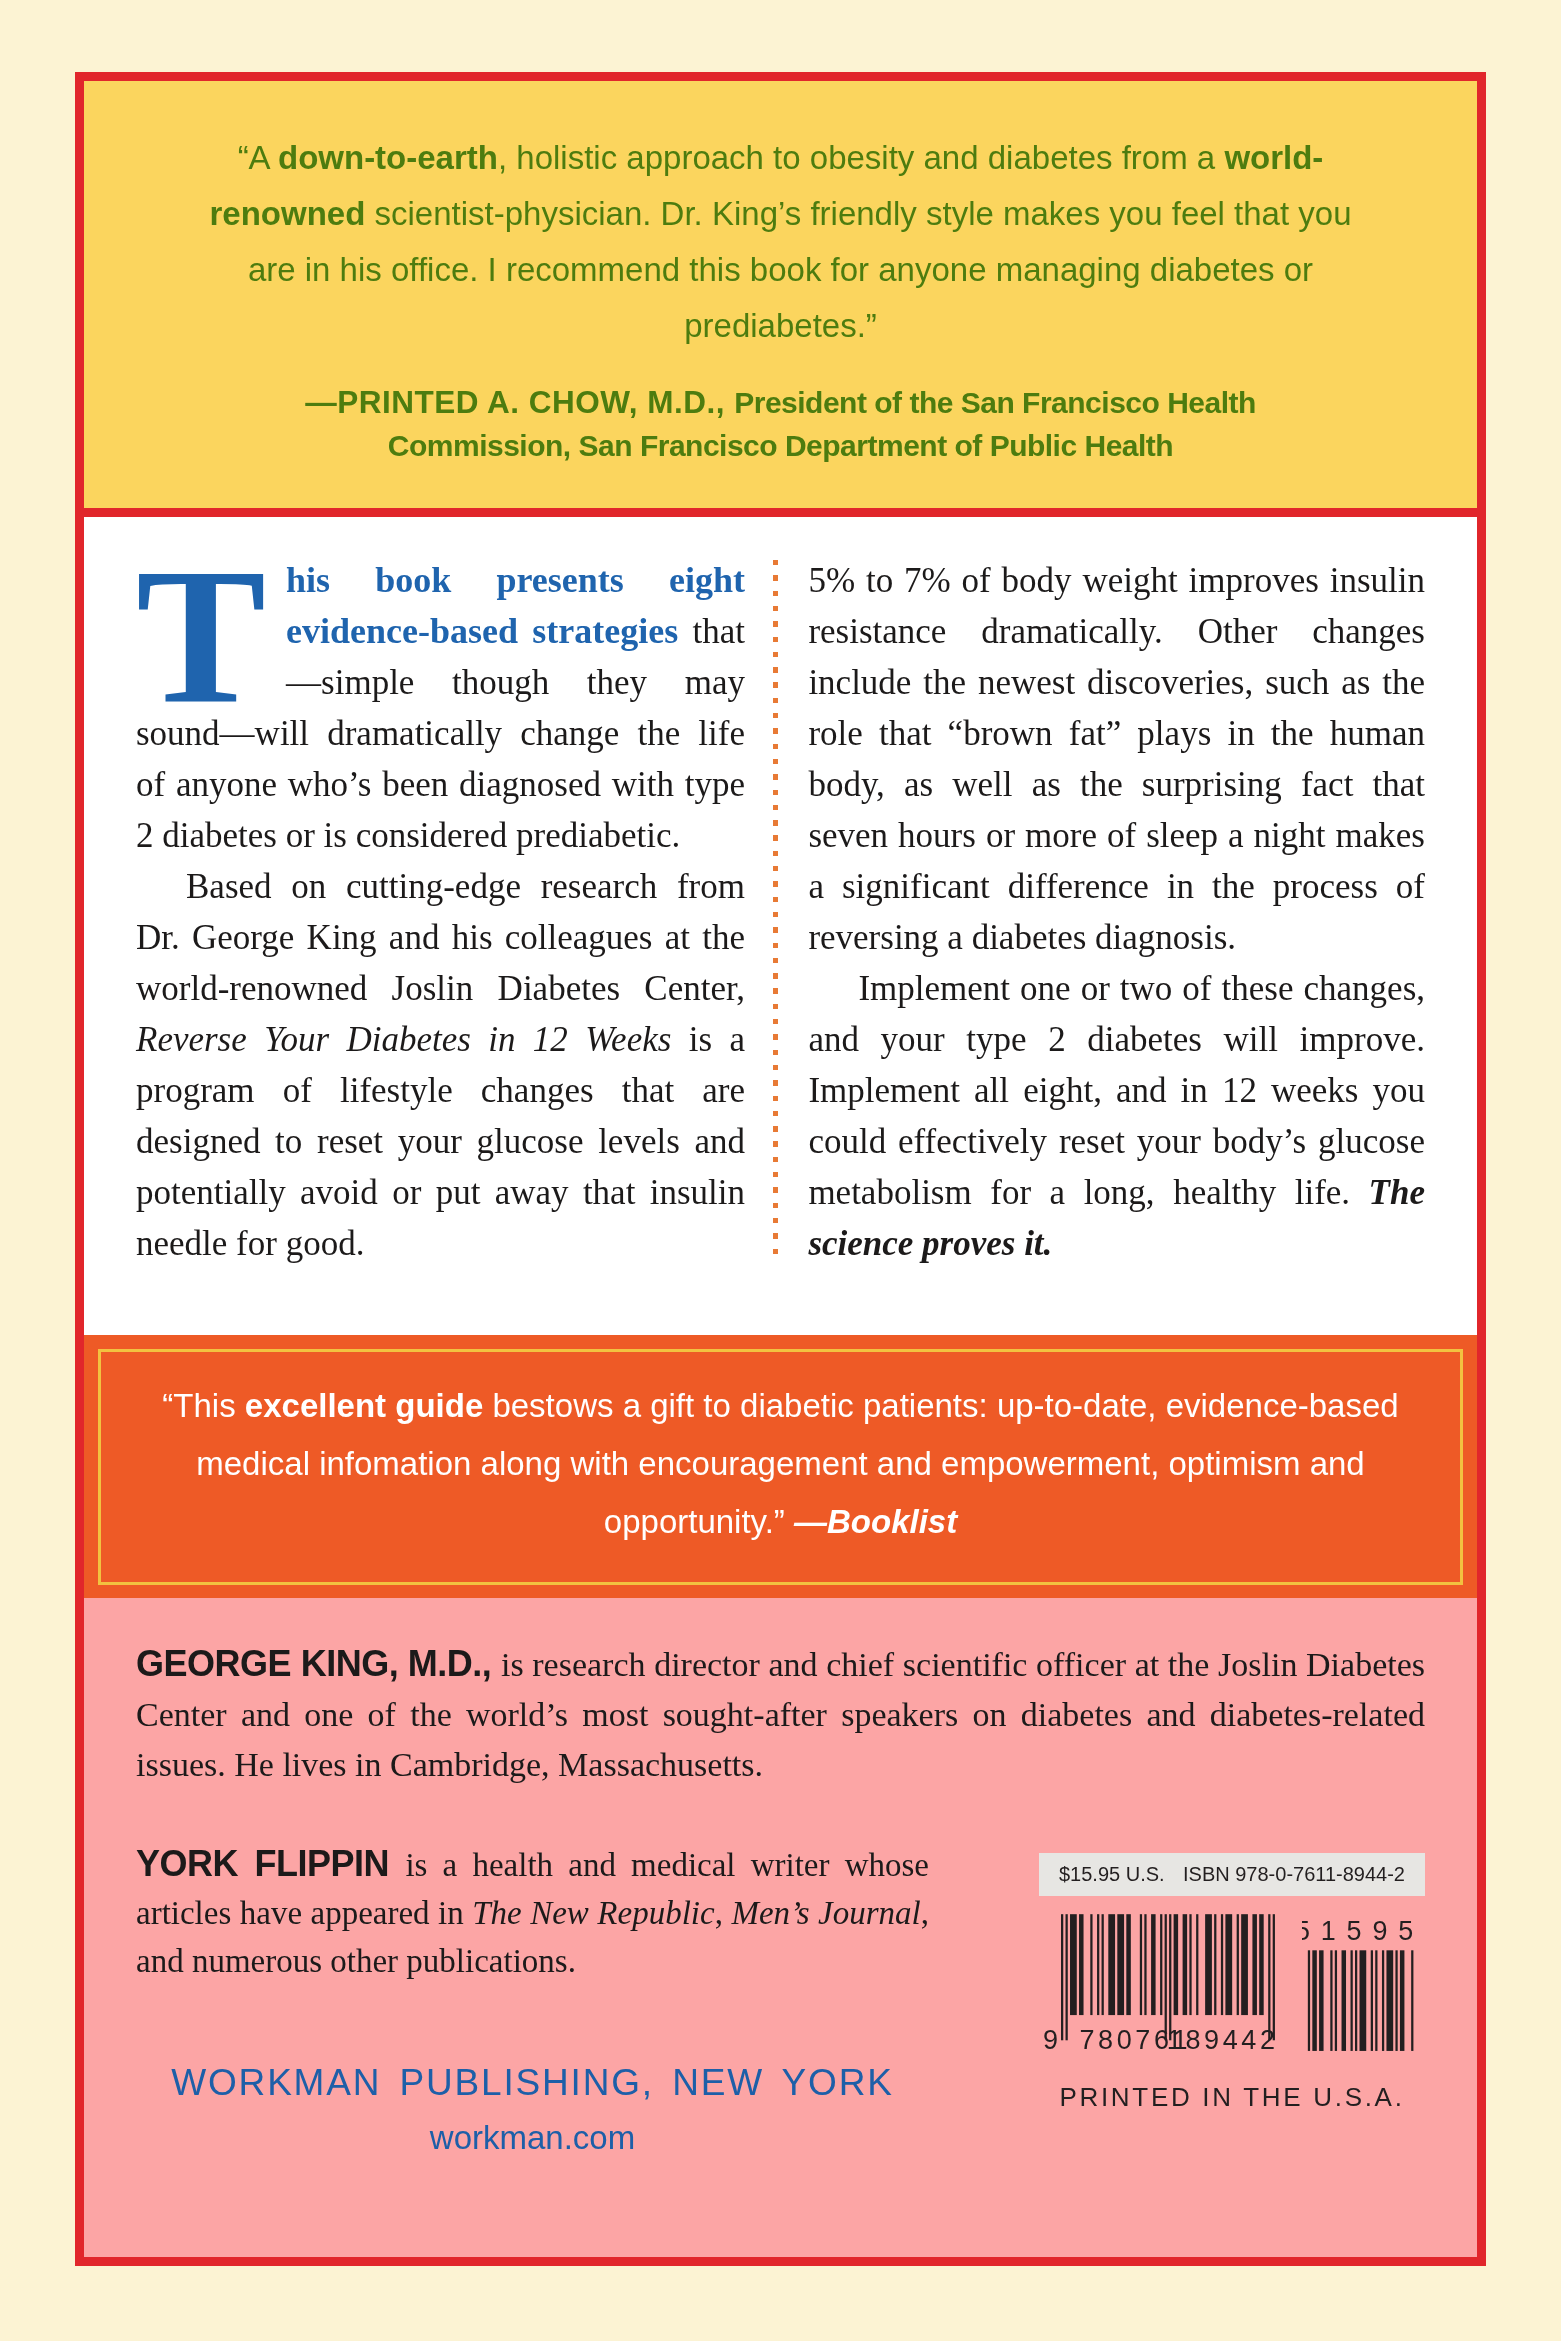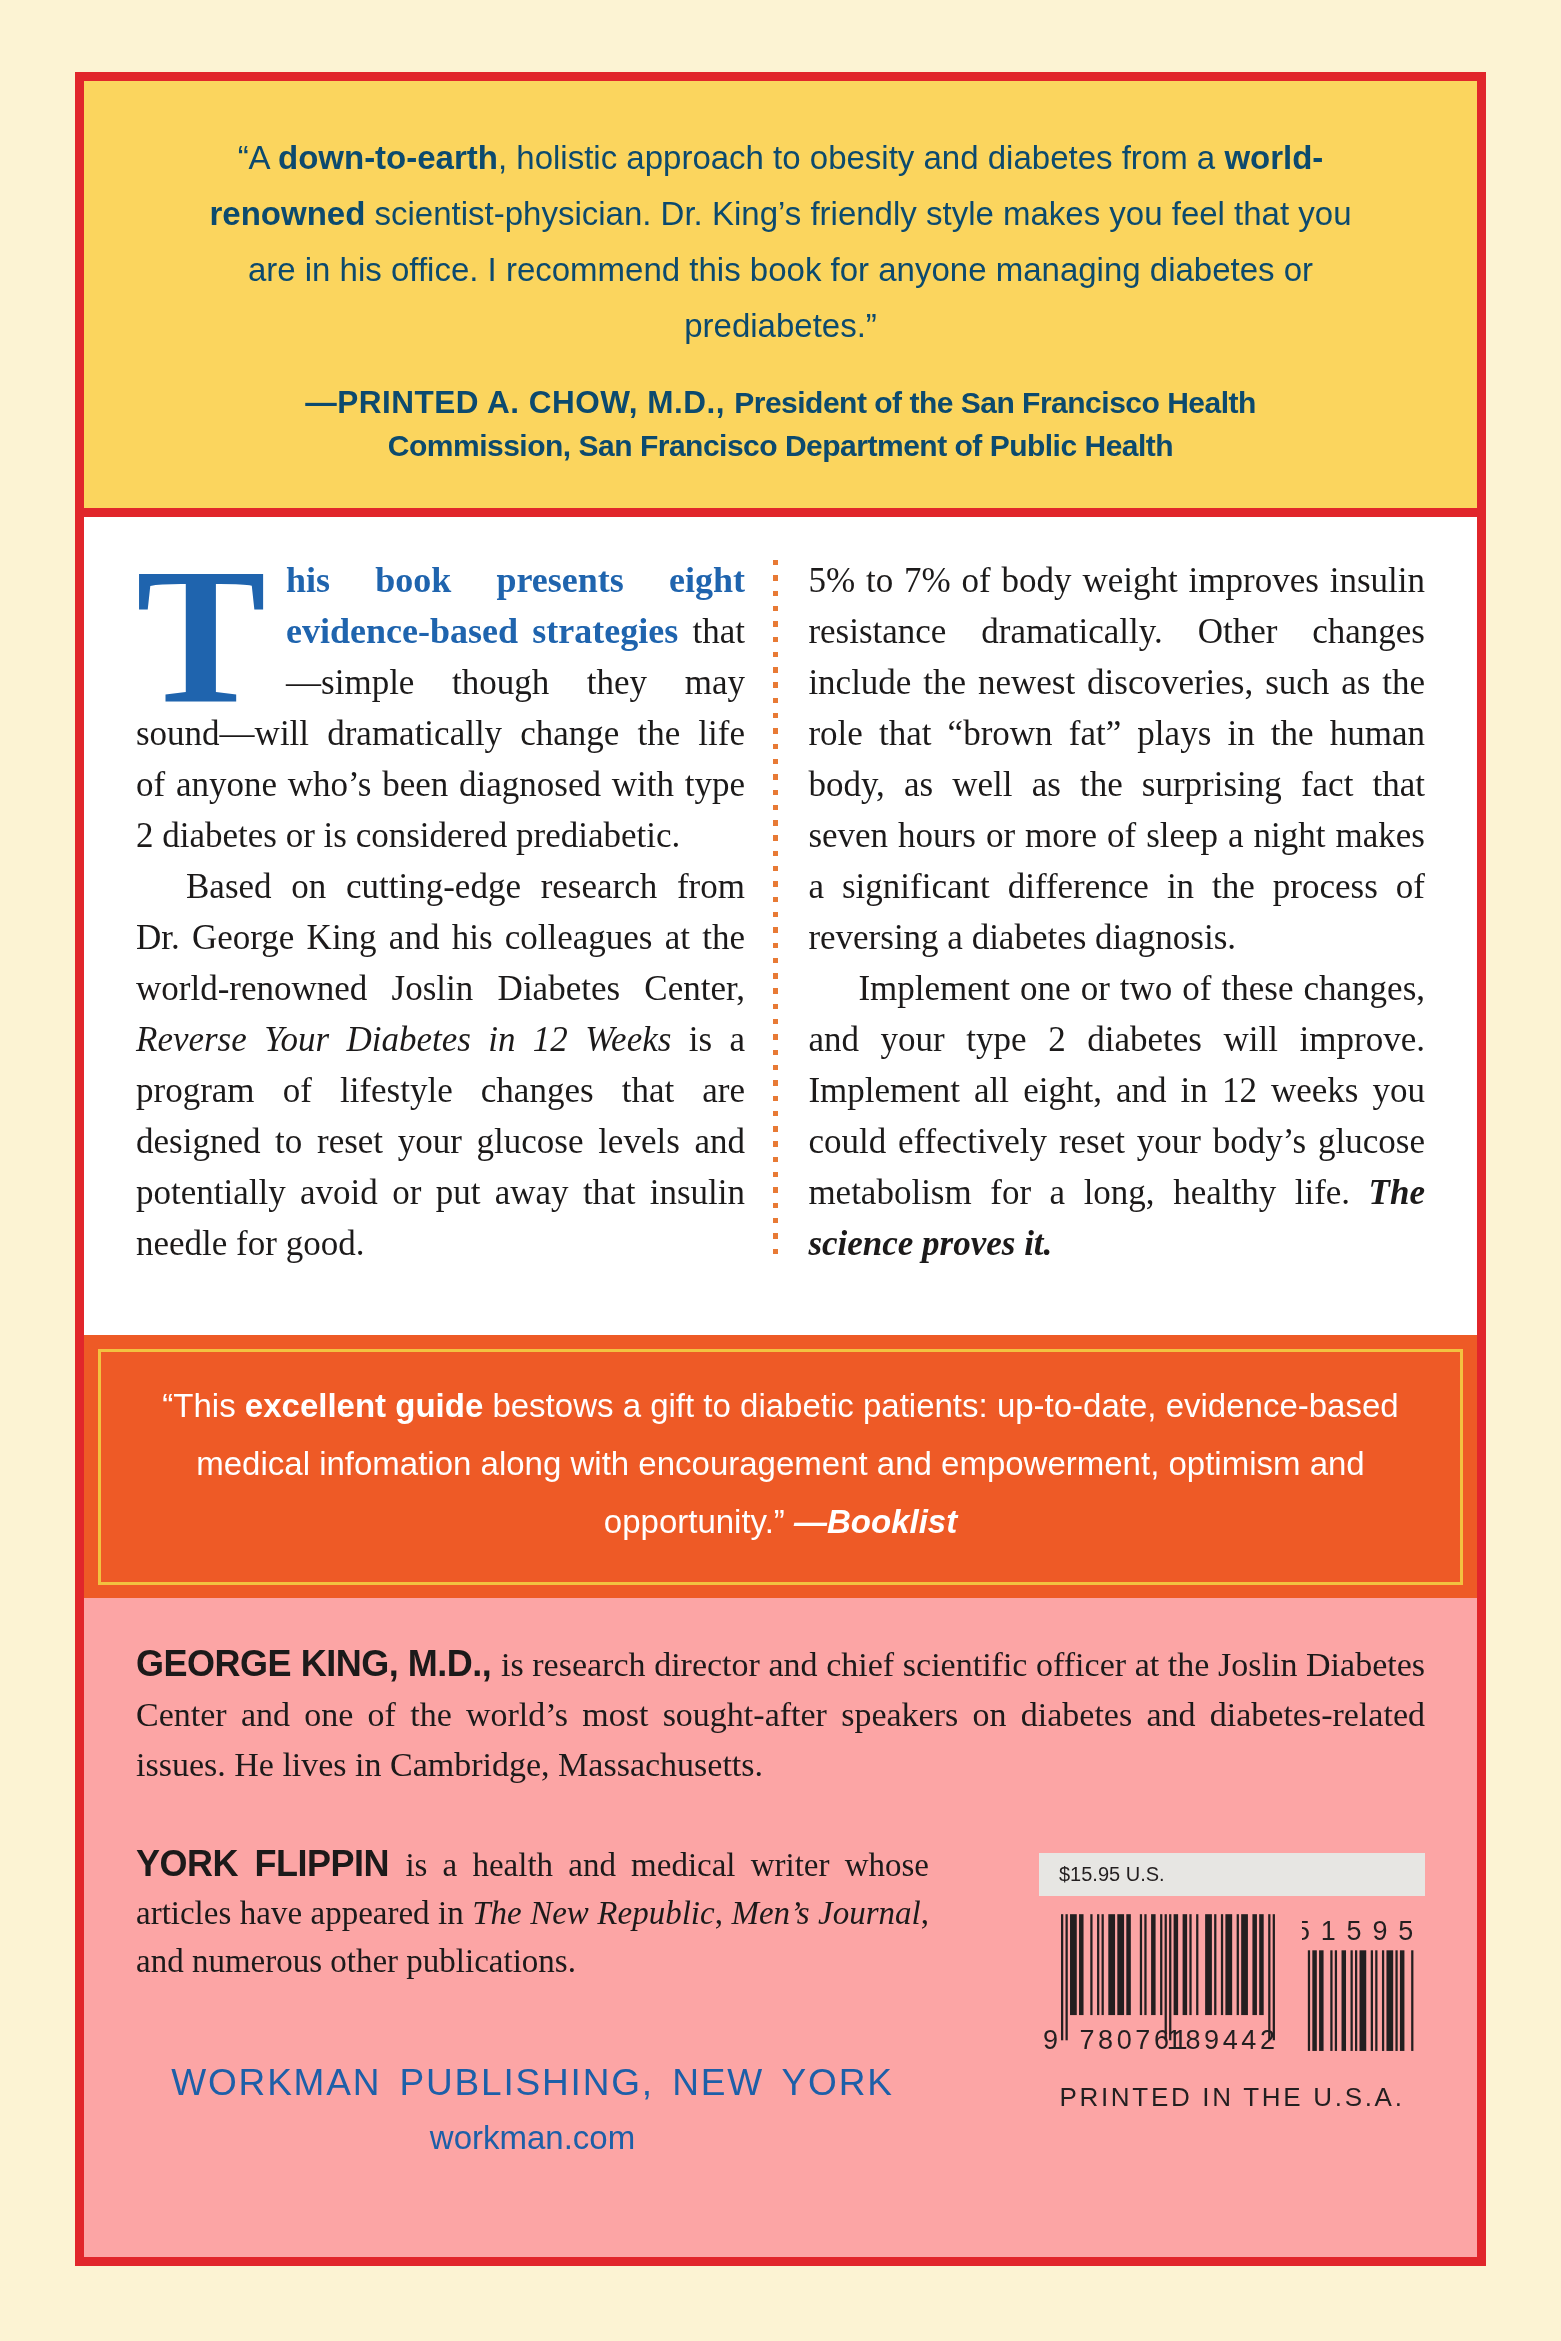--- a/index.html
+++ b/index.html
@@ -10,21 +10,21 @@
     -webkit-font-smoothing:antialiased;
   }
   .panel{
     position:absolute;left:75px;top:72px;width:1411px;height:2194px;
     border:9px solid #E1262B;box-sizing:border-box;background:#ffffff;
     display:flex;flex-direction:column;
   }
   
   .sec-yellow{
     background:#FBD55E;border-bottom:9px solid #E1262B;
-    padding:49px 36px 41px;text-align:center;color:#0c4a6e;
+    padding:49px 36px 41px;text-align:center;color:#4d7c0f;
   }
   .q-top{
     font-size:33px;line-height:56px;max-width:1171px;margin:0 auto;
     font-weight:400;
   }
   .attrib{
     margin:27px auto 0;font-size:30px;line-height:43px;max-width:1126px;
   }
   .attrib .name{font-weight:700;font-size:31.5px;letter-spacing:0.5px;}
   .attrib .cond{font-weight:700;letter-spacing:-0.5px;}
@@ -119,20 +119,21 @@
         <p class="bio bio2"><span class="name">YORK FLIPPIN </span><span>is a health and medical writer whose articles have appeared in </span><span class="i">The New Republic</span><span>, </span><span class="i">Men’s Journal</span><span>, and numerous other publications.</span></p>
         <div class="publisher">
           <div class="pub1">WORKMAN PUBLISHING, NEW YORK</div>
           <div class="pub2">workman.com</div>
         </div>
       </div>
 
       <div class="barcode-block">
         <div class="isbn-strip">
           <span class="price">$15.95 U.S.</span>
+          <span class="isbn">ISBN 978-0-7611-8944-2</span>
         </div>
         <div class="barcode-row">
           <div id="ean13"><svg width="236" height="140" viewBox="0 0 262 155">
                 <rect x="20" y="0" width="2.5" height="140" fill="#231F20"></rect>
                 <rect x="25" y="0" width="2.5" height="140" fill="#231F20"></rect>
                 <rect x="30" y="0" width="7.5" height="112" fill="#231F20"></rect>
                 <rect x="40" y="0" width="5" height="112" fill="#231F20"></rect>
                 <rect x="52.5" y="0" width="2.5" height="112" fill="#231F20"></rect>
                 <rect x="60" y="0" width="2.5" height="112" fill="#231F20"></rect>
                 <rect x="65" y="0" width="2.5" height="112" fill="#231F20"></rect>

